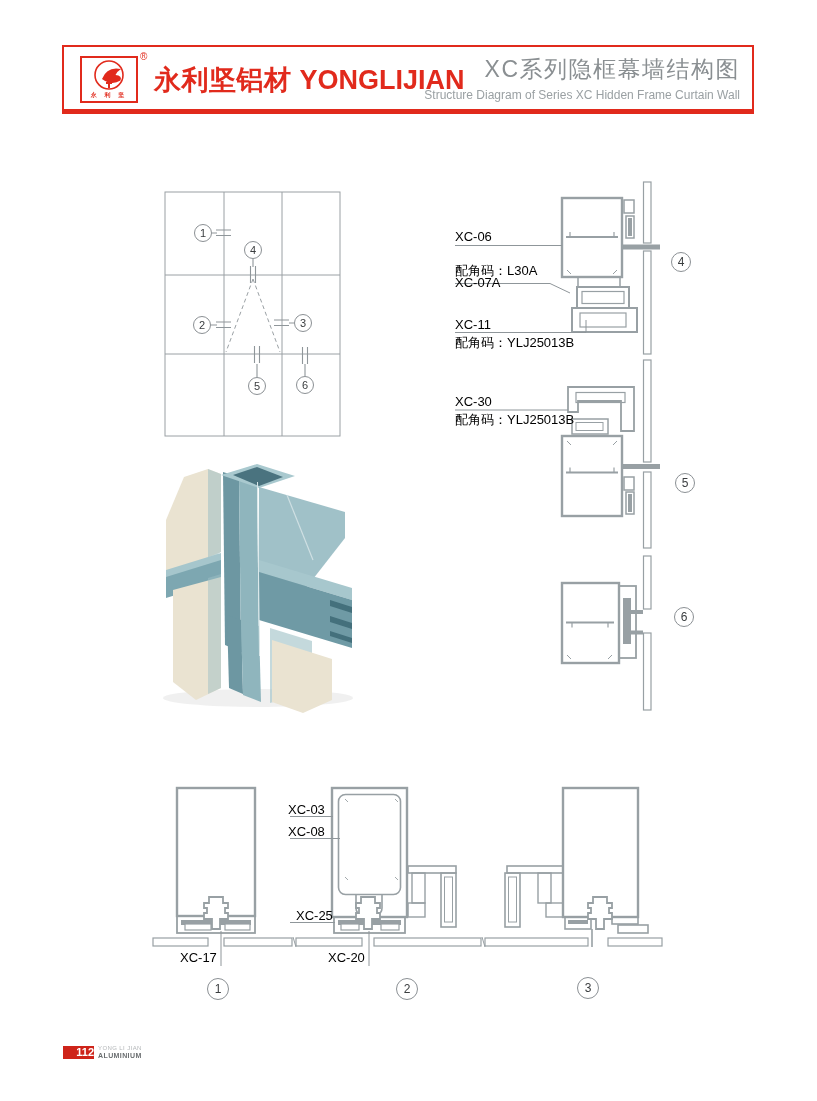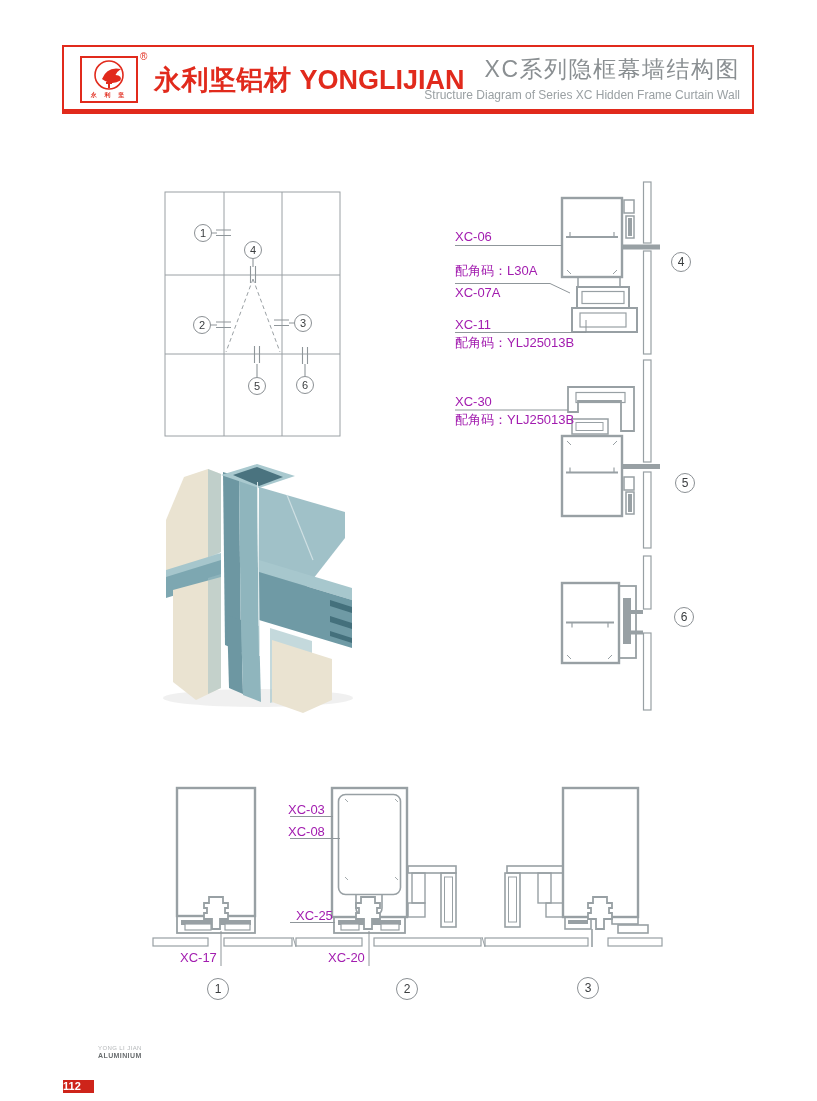--- a/index.html
+++ b/index.html
@@ -15,30 +15,30 @@
       font-size:6px;color:#e12a1c;letter-spacing:3px;font-weight:bold;}
   .brand{position:absolute;left:90px;top:15px;color:#e12a1c;font-weight:bold;
       font-size:27px;white-space:nowrap;letter-spacing:0.5px;}
   .brand .en{margin-left:8px;letter-spacing:0px;}
   .titles{position:absolute;right:12px;top:7px;text-align:right;}
   .title-cn{font-size:23px;color:#8a8f92;letter-spacing:1.5px;}
   .title-en{font-size:12px;color:#9aa0a3;margin-top:3px;text-align:right;}
   
   svg.drawing{position:absolute;left:0;top:0;z-index:1;}
   
-  .lbl{position:absolute;z-index:2;font-size:13px;color:#a21caf;white-space:nowrap;line-height:13px;}
+  .lbl{position:absolute;z-index:2;font-size:13px;color:#000000;white-space:nowrap;line-height:13px;}
   
   .co{position:absolute;z-index:2;border:1.2px solid #8b9094;border-radius:50%;background:#fff;
       display:flex;align-items:center;justify-content:center;color:#3a3d3f;box-sizing:border-box;}
   .co-sm{width:18px;height:18px;font-size:11px;}
   .co-md{width:20px;height:20px;font-size:12px;}
   .co-lg{width:22px;height:22px;font-size:12px;}
   
   .page-badge{position:absolute;left:63px;top:1046px;width:31px;height:13px;background:#ce241a;
-      color:#fff;font-size:11px;font-weight:bold;text-align:left;line-height:13px;z-index:2;margin-top:34px;}
+      color:#fff;font-size:11px;font-weight:bold;text-align:right;line-height:13px;z-index:2;}
   .footer-brand{position:absolute;left:98px;top:1045px;z-index:2;line-height:7px;}
   .footer-brand .l1{font-size:6px;color:#b3b6b8;letter-spacing:0.4px;}
   .footer-brand .l2{font-size:7px;color:#6a6e70;font-weight:bold;letter-spacing:0.4px;}
 </style>
 </head>
 <body>
 
 <div class="page">
 
   <div class="header-box">
@@ -207,21 +207,21 @@
       <rect x="568" y="920" width="20" height="4" fill="#98a0a4" stroke="none"></rect>
       <rect x="612" y="917" width="26" height="7" stroke-width="1.6"></rect>
       <rect x="618" y="925" width="30" height="8" stroke-width="1.6"></rect>
       <path transform="translate(384,0)" d="M209,897 h14 v6 h5 v5 h-3 v5 h3 v6 h-8 v10 h-8 v-10 h-8 v-6 h3 v-5 h-3 v-5 h5 z" stroke-width="1.8" fill="#fff"></path>
       <path d="M592,929 V947" stroke-width="1.6"></path>
     </g>
   </svg>
 
   <div class="lbl" style="left:455px;top:230px">XC-06</div>
   <div class="lbl" style="left:455px;top:264px">配角码：L30A</div>
-  <div class="lbl" style="left:455px;top:286px">XC-07A</div>
+  <div class="lbl" style="left:455px;top:276px">XC-07A</div>
   <div class="lbl" style="left:455px;top:318px">XC-11</div>
   <div class="lbl" style="left:455px;top:336px">配角码：YLJ25013B</div>
   <div class="lbl" style="left:455px;top:395px">XC-30</div>
   <div class="lbl" style="left:455px;top:413px">配角码：YLJ25013B</div>
   <div class="lbl" style="left:288px;top:803px">XC-03</div>
   <div class="lbl" style="left:288px;top:825px">XC-08</div>
   <div class="lbl" style="left:296px;top:909px">XC-25</div>
   <div class="lbl" style="left:180px;top:951px">XC-17</div>
   <div class="lbl" style="left:328px;top:951px">XC-20</div>
 

